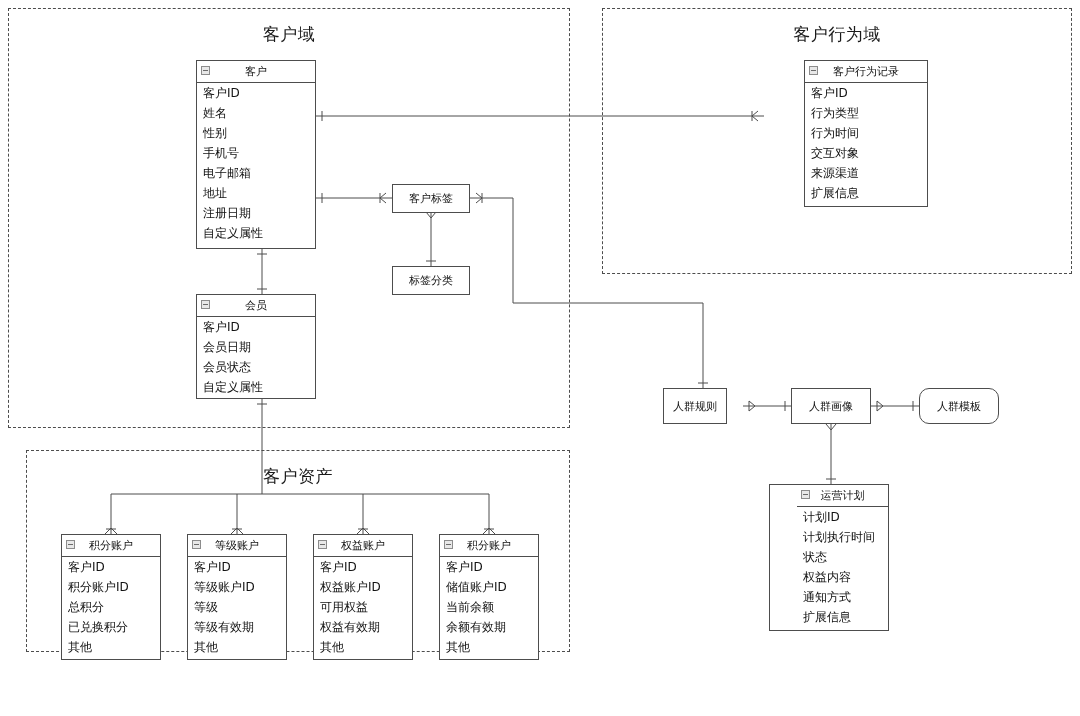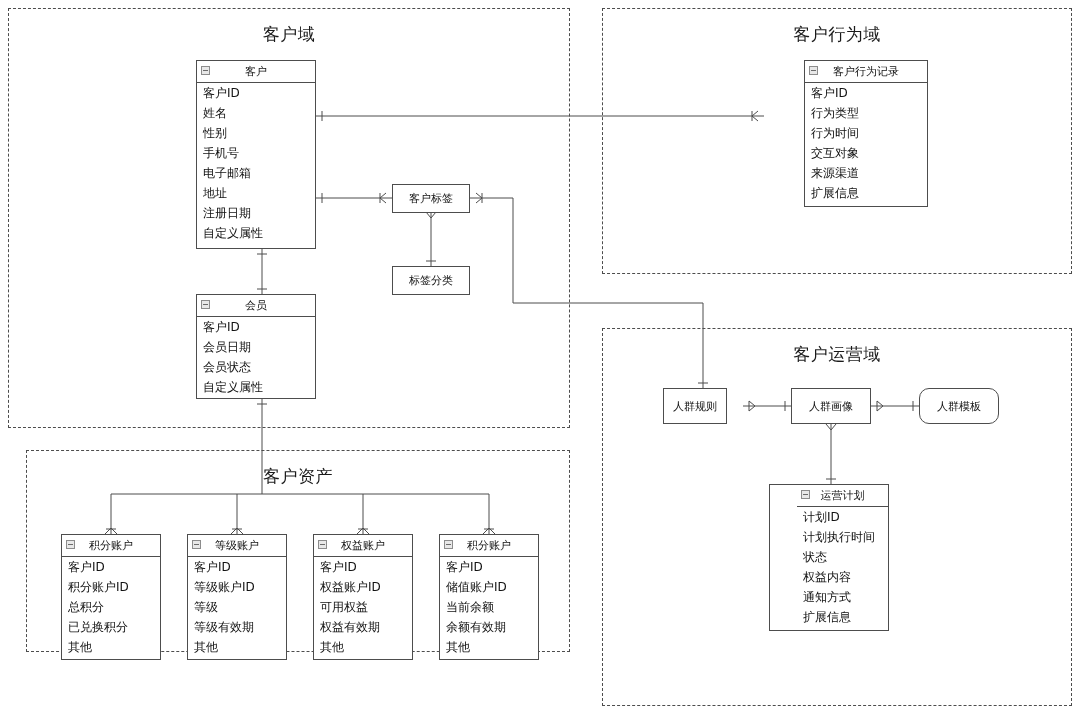--- a/index.html
+++ b/index.html
@@ -179,23 +179,20 @@
   </div>
 
   <div class="domain" style="left:602px;top:8px;width:470px;height:266px;">
     <div class="domain-title" style="top:14px;">客户行为域</div>
   </div>
 
   <div class="domain" style="left:26px;top:450px;width:544px;height:202px;">
     <div class="domain-title" style="top:14px;">客户资产</div>
   </div>
 
-  <div class="domain" style="left:602px;top:328px;width:470px;height:378px;">
-    <div class="domain-title" style="top:14px;">客户运营域</div>
-  </div>
 
   <div class="entity" style="left:196px;top:60px;width:120px;height:189px;">
     <div class="entity-head">
       <span class="collapse-icon"></span>
       <span class="entity-title">客户</span>
     </div>
     <div class="attr">客户ID</div>
     <div class="attr">姓名</div>
     <div class="attr">性别</div>
     <div class="attr">手机号</div>

